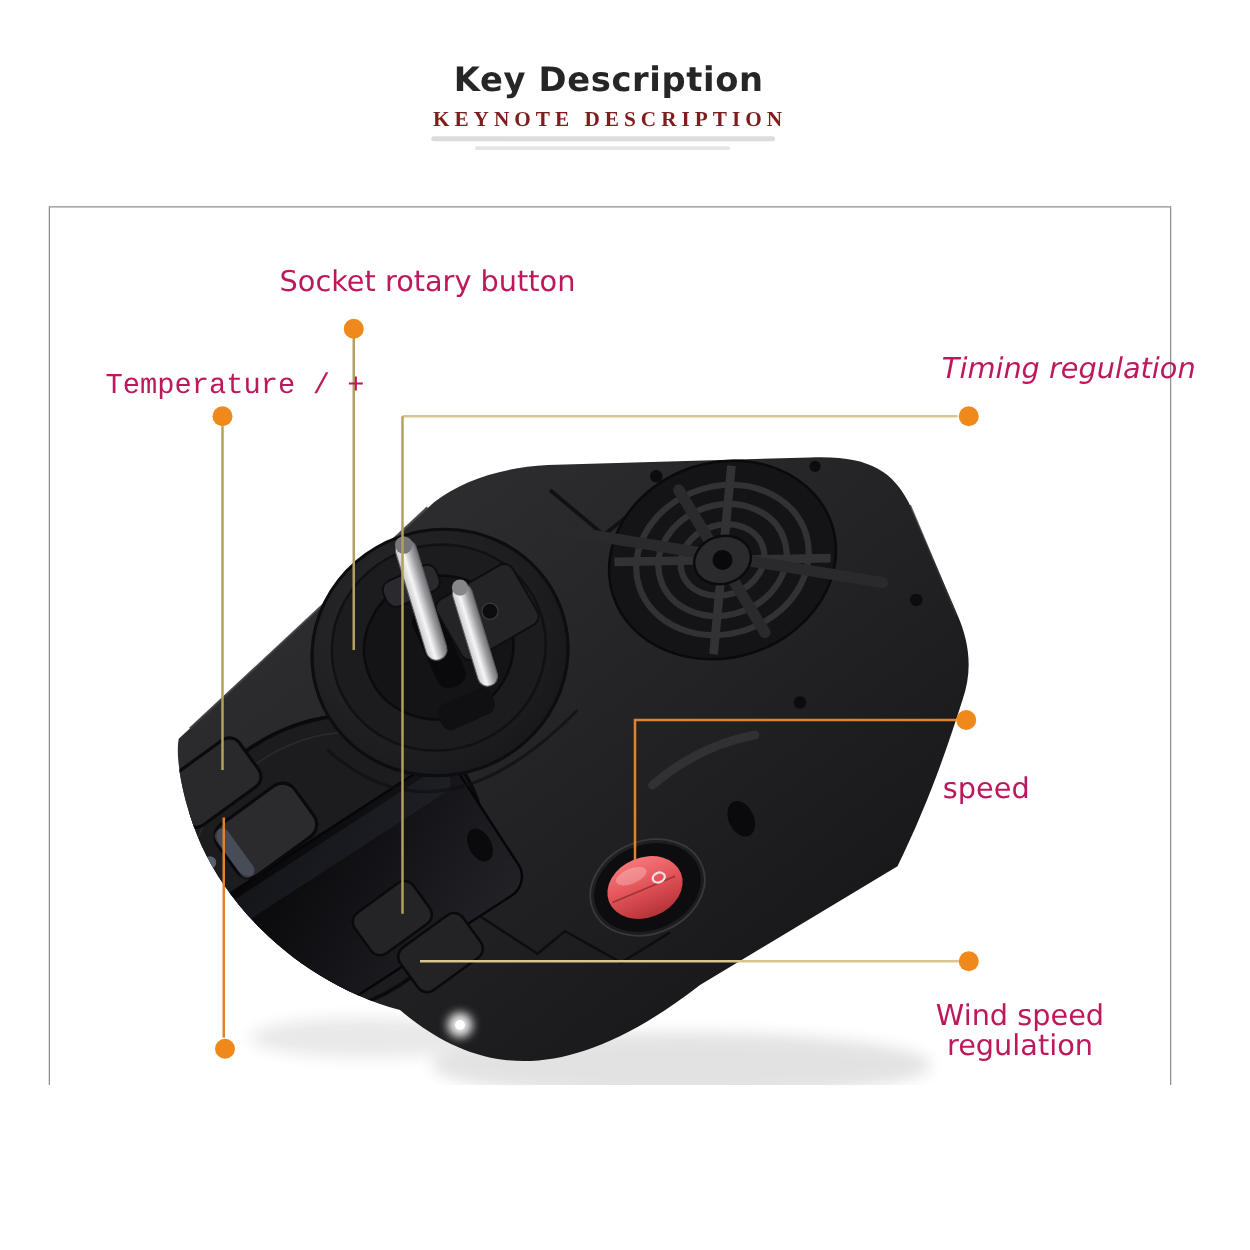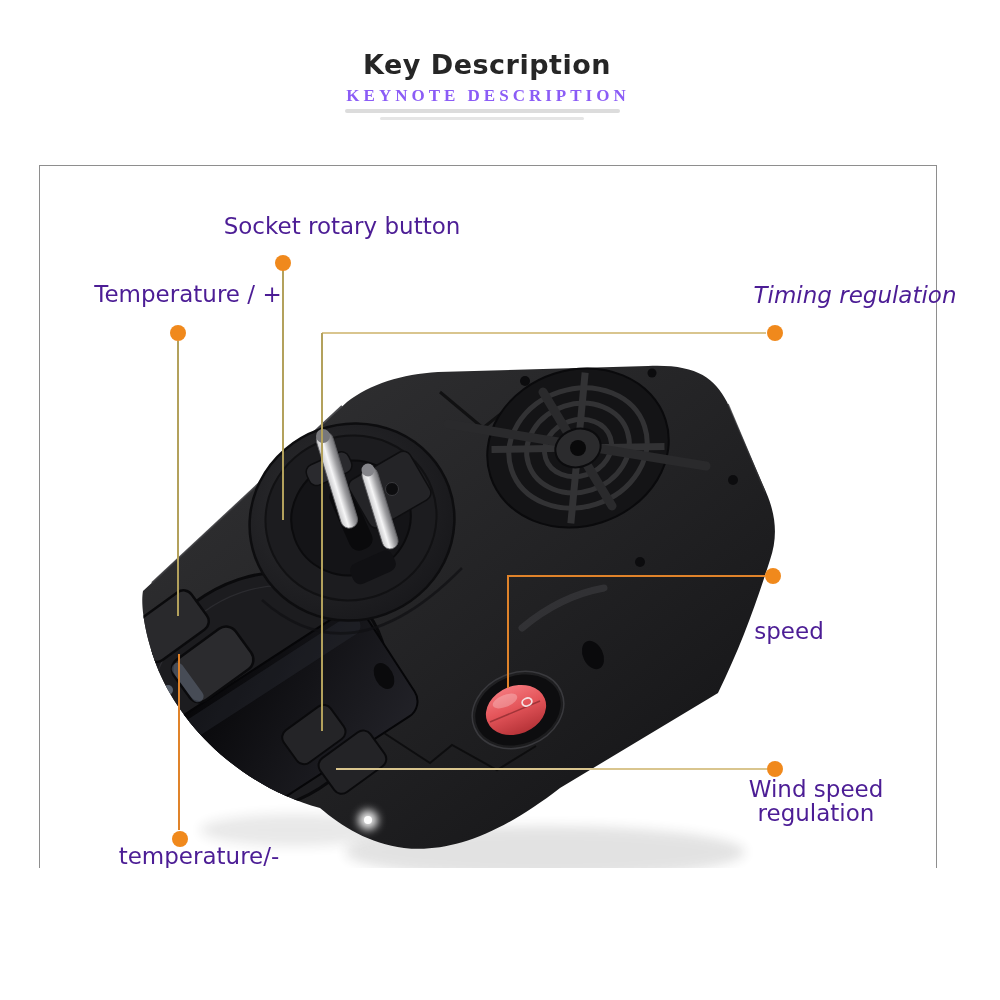--- a/index.html
+++ b/index.html
@@ -7,35 +7,35 @@
     position:relative;width:1000px;height:868px;background:#ffffff;overflow:hidden;
     font-family:"DejaVu Sans","Liberation Sans",sans-serif;
   }
   .page-title{
     position:absolute;left:487px;top:64px;transform:translate(-50%,-50%);
     font-size:27px;font-weight:700;color:#262626;letter-spacing:.5px;white-space:nowrap;
   }
   .watermark{
     position:absolute;left:488px;top:96px;transform:translate(-50%,-50%);
     font-family:"Liberation Serif","DejaVu Serif",serif;font-weight:700;
-    font-size:17px;color:#8b5cf6;letter-spacing:4px;white-space:nowrap;
+    font-size:17px;color:#7f1d1d;letter-spacing:4px;white-space:nowrap;
   }
   .faint-line{position:absolute;background:#dedede;border-radius:2px;}
   .faint-line.l1{left:345px;top:109px;width:275px;height:4px;background:#dcdcdc;}
   .faint-line.l2{left:380px;top:117px;width:204px;height:3px;background:#e5e5e5;}
   .frame{
     position:absolute;left:39px;top:165px;width:896px;height:796px;
     border:1.5px solid #8e8e8e;pointer-events:none;
   }
   .svg-layer{position:absolute;left:0;top:0;width:1000px;height:1000px;}
   .callout{
     position:absolute;transform:translate(-50%,-50%);
-    font-size:23px;color:#4c1d95;white-space:nowrap;text-align:center;
-  }
-  .callout.wrap{white-space:normal;width:160px;line-height:1.05;}
+    font-size:23px;color:#be185d;white-space:nowrap;text-align:center;
+  }
+  .callout.wrap{white-space:normal;width:160px;line-height:1.05;margin-top:24px;}
 </style>
 </head>
 <body>
 
 <div class="stage">
 
   <div class="page-title">Key Description</div>
   <div class="watermark">KEYNOTE DESCRIPTION</div>
   <div class="faint-line l1"></div>
   <div class="faint-line l2"></div>
@@ -199,19 +199,18 @@
       <circle cx="283" cy="263" r="8" fill="#f0891c"></circle>
       <circle cx="178" cy="333" r="8" fill="#f0891c"></circle>
       <circle cx="775" cy="333" r="8" fill="#f0891c"></circle>
       <circle cx="773" cy="576" r="8" fill="#f0891c"></circle>
       <circle cx="775" cy="769" r="8" fill="#f0891c"></circle>
       <circle cx="180" cy="839" r="8" fill="#f0891c"></circle>
     </g>
   </svg>
 
   <div class="callout" style="left:342px;top:226px;">Socket rotary button</div>
-  <div class="callout" style="left:188px;top:294px;">Temperature / +</div>
+  <div class="callout" style="left:188px;top:308px;font-family:Liberation Mono, monospace;">Temperature / +</div>
   <div class="callout" style="left:855px;top:295px;font-style:italic;">Timing regulation</div>
   <div class="callout" style="left:789px;top:631px;">speed</div>
   <div class="callout wrap" style="left:816px;top:801px;">Wind speed regulation</div>
-  <div class="callout" style="left:199px;top:856px;">temperature/-</div>
 
 </div>
 
 </body></html>

